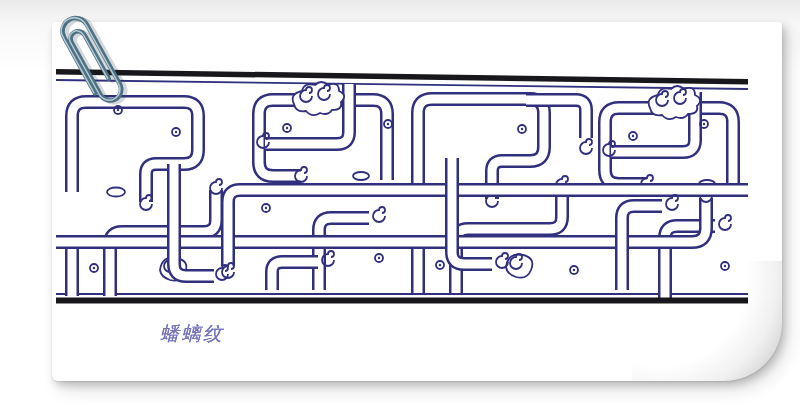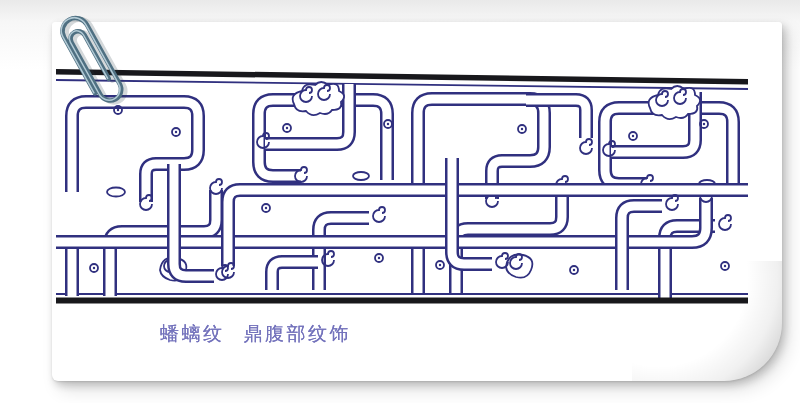--- a/index.html
+++ b/index.html
@@ -44,20 +44,21 @@
   .blob{fill:var(--paper);stroke:var(--ink);stroke-width:1.8;}
   .bar{fill:var(--border-bar);}
   .dot{fill:var(--ink);}
   .caption{
     position:absolute;left:108px;top:299px;
     display:flex;gap:19px;
     font-size:19px;letter-spacing:2.5px;line-height:26px;
     color:var(--caption-text);
     text-shadow:0 0 0.6px currentColor;
     white-space:nowrap;
+    font-style:italic;
   }
   .paperclip{
     position:absolute;left:17px;top:-19px;width:44px;height:112px;
     transform:rotate(-29deg);
     transform-origin:50% 50%;
   }
   .clip-shadow{fill:none;stroke:rgba(40,60,70,0.20);stroke-width:5.4;stroke-linecap:round;}
   .clip-wire{fill:none;stroke:var(--clip-dark);stroke-width:4.6;stroke-linecap:round;}
   .clip-hi{fill:none;stroke:var(--clip-light);stroke-width:1.5;stroke-linecap:round;}
 </style>
@@ -150,21 +151,20 @@
       <use href="#eye" x="518" y="204"></use>
       <use href="#eye" x="648" y="58"></use>
       <use href="#eye" x="62" y="44"></use>
 
       <polygon class="bar" points="0,3 692,13 692,18.5 0,8.5"></polygon>
       <rect class="bar" x="0" y="231.5" width="692" height="6"></rect>
     </svg>
 
     <div class="caption">
       <span>蟠螭纹</span>
-      <span>鼎腹部纹饰</span>
     </div>
 
     <svg class="paperclip" viewBox="0 0 44 112">
       <path class="clip-shadow" d="M11.5 91 V27 A13 13 0 0 1 37.5 27 V95 A11 11 0 0 1 15.5 95 V35 A7.5 7.5 0 0 1 30.5 35 V85"></path>
       <path class="clip-wire" d="M9 88 V24 A13 13 0 0 1 35 24 V92 A11 11 0 0 1 13 92 V32 A7.5 7.5 0 0 1 28 32 V82"></path>
       <path class="clip-hi" d="M8.1 87.1 V23.1 A13 13 0 0 1 34.1 23.1 V91.1 A11 11 0 0 1 12.1 91.1 V31.1 A7.5 7.5 0 0 1 27.1 31.1 V81.1"></path>
     </svg>
 
   </div>
 </div>

